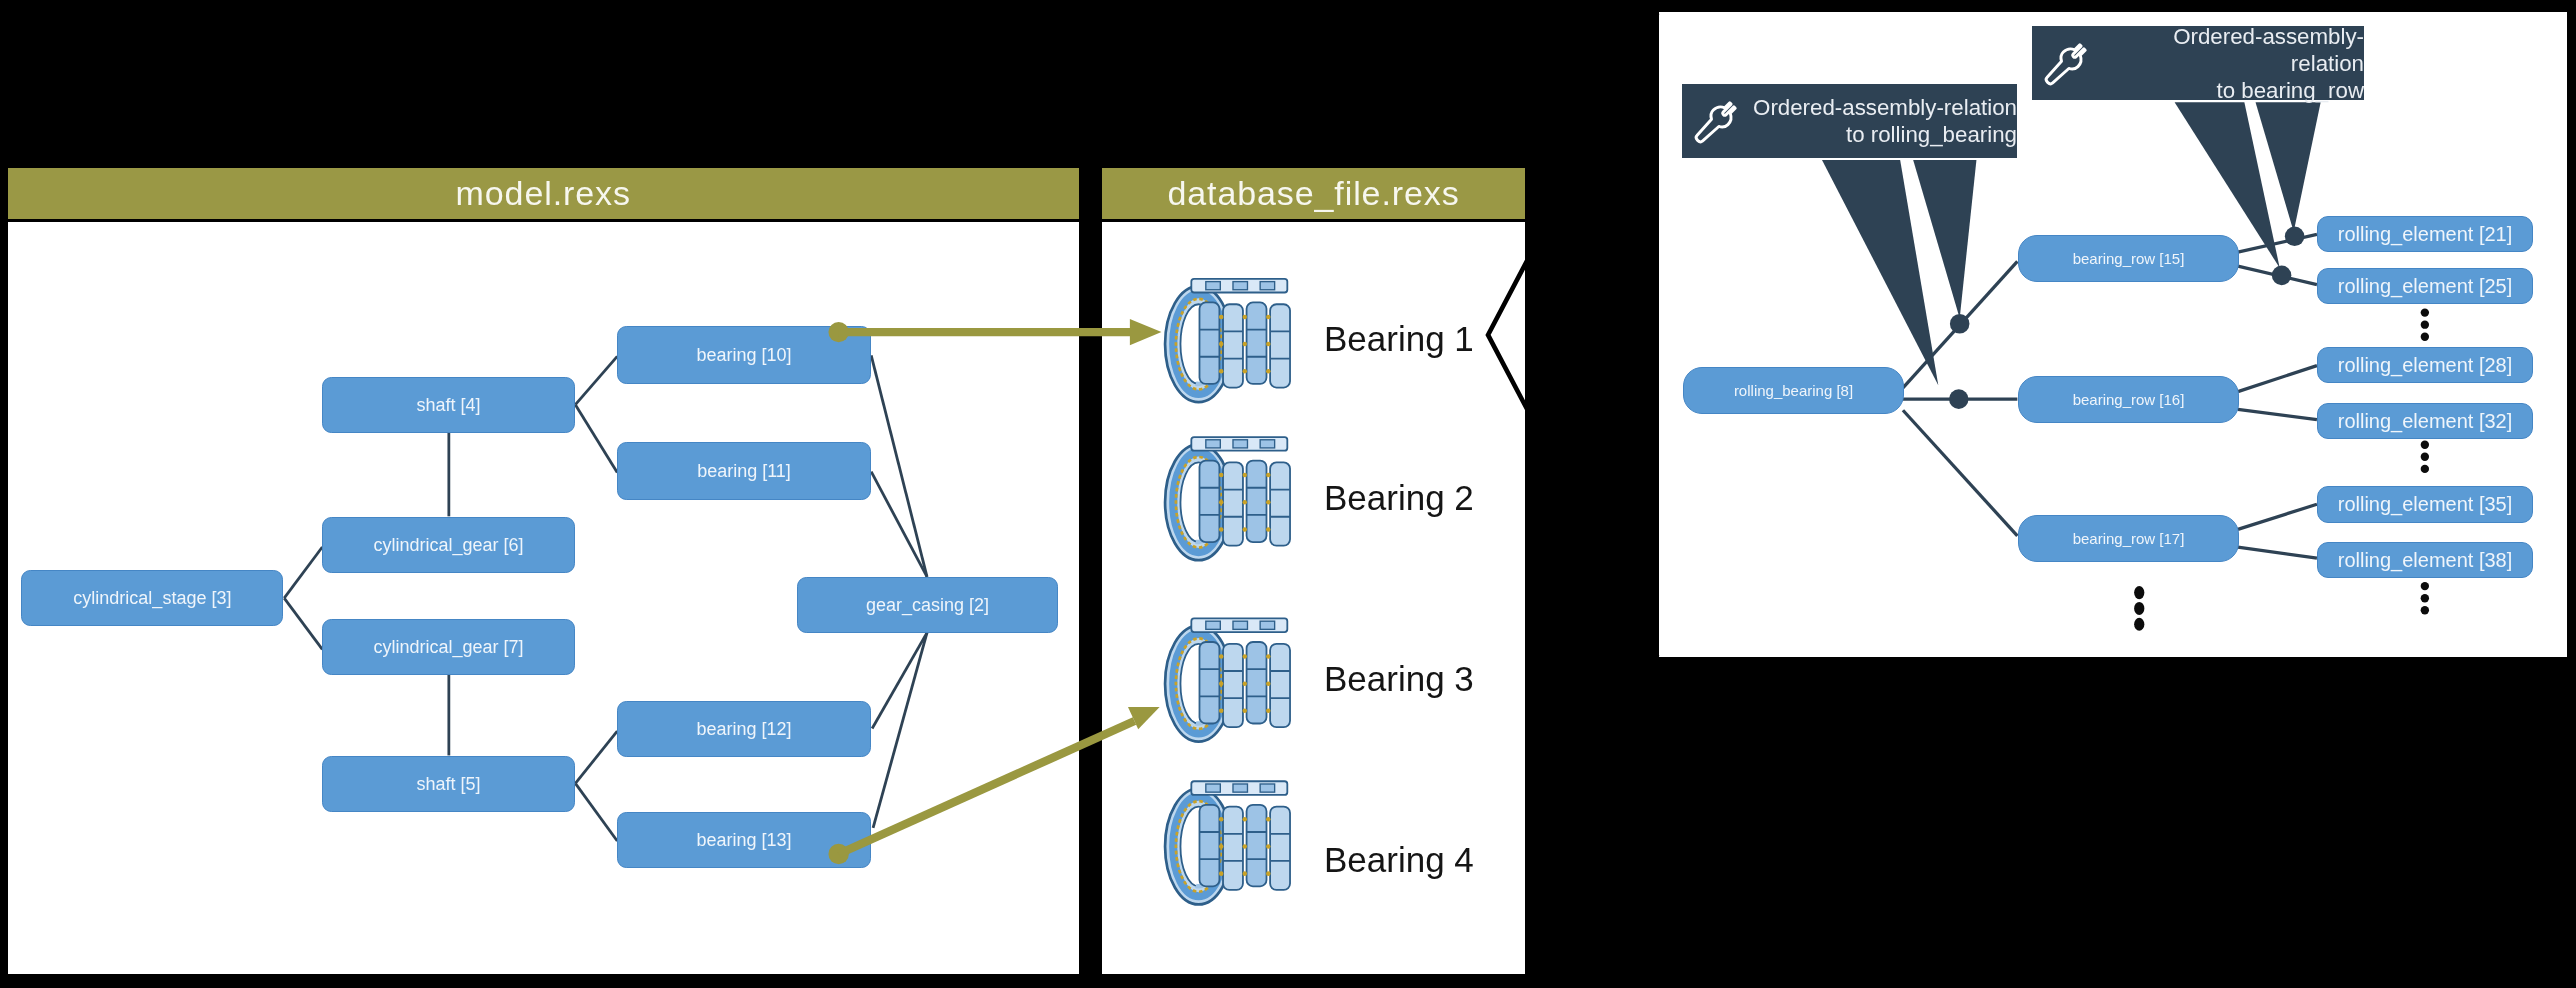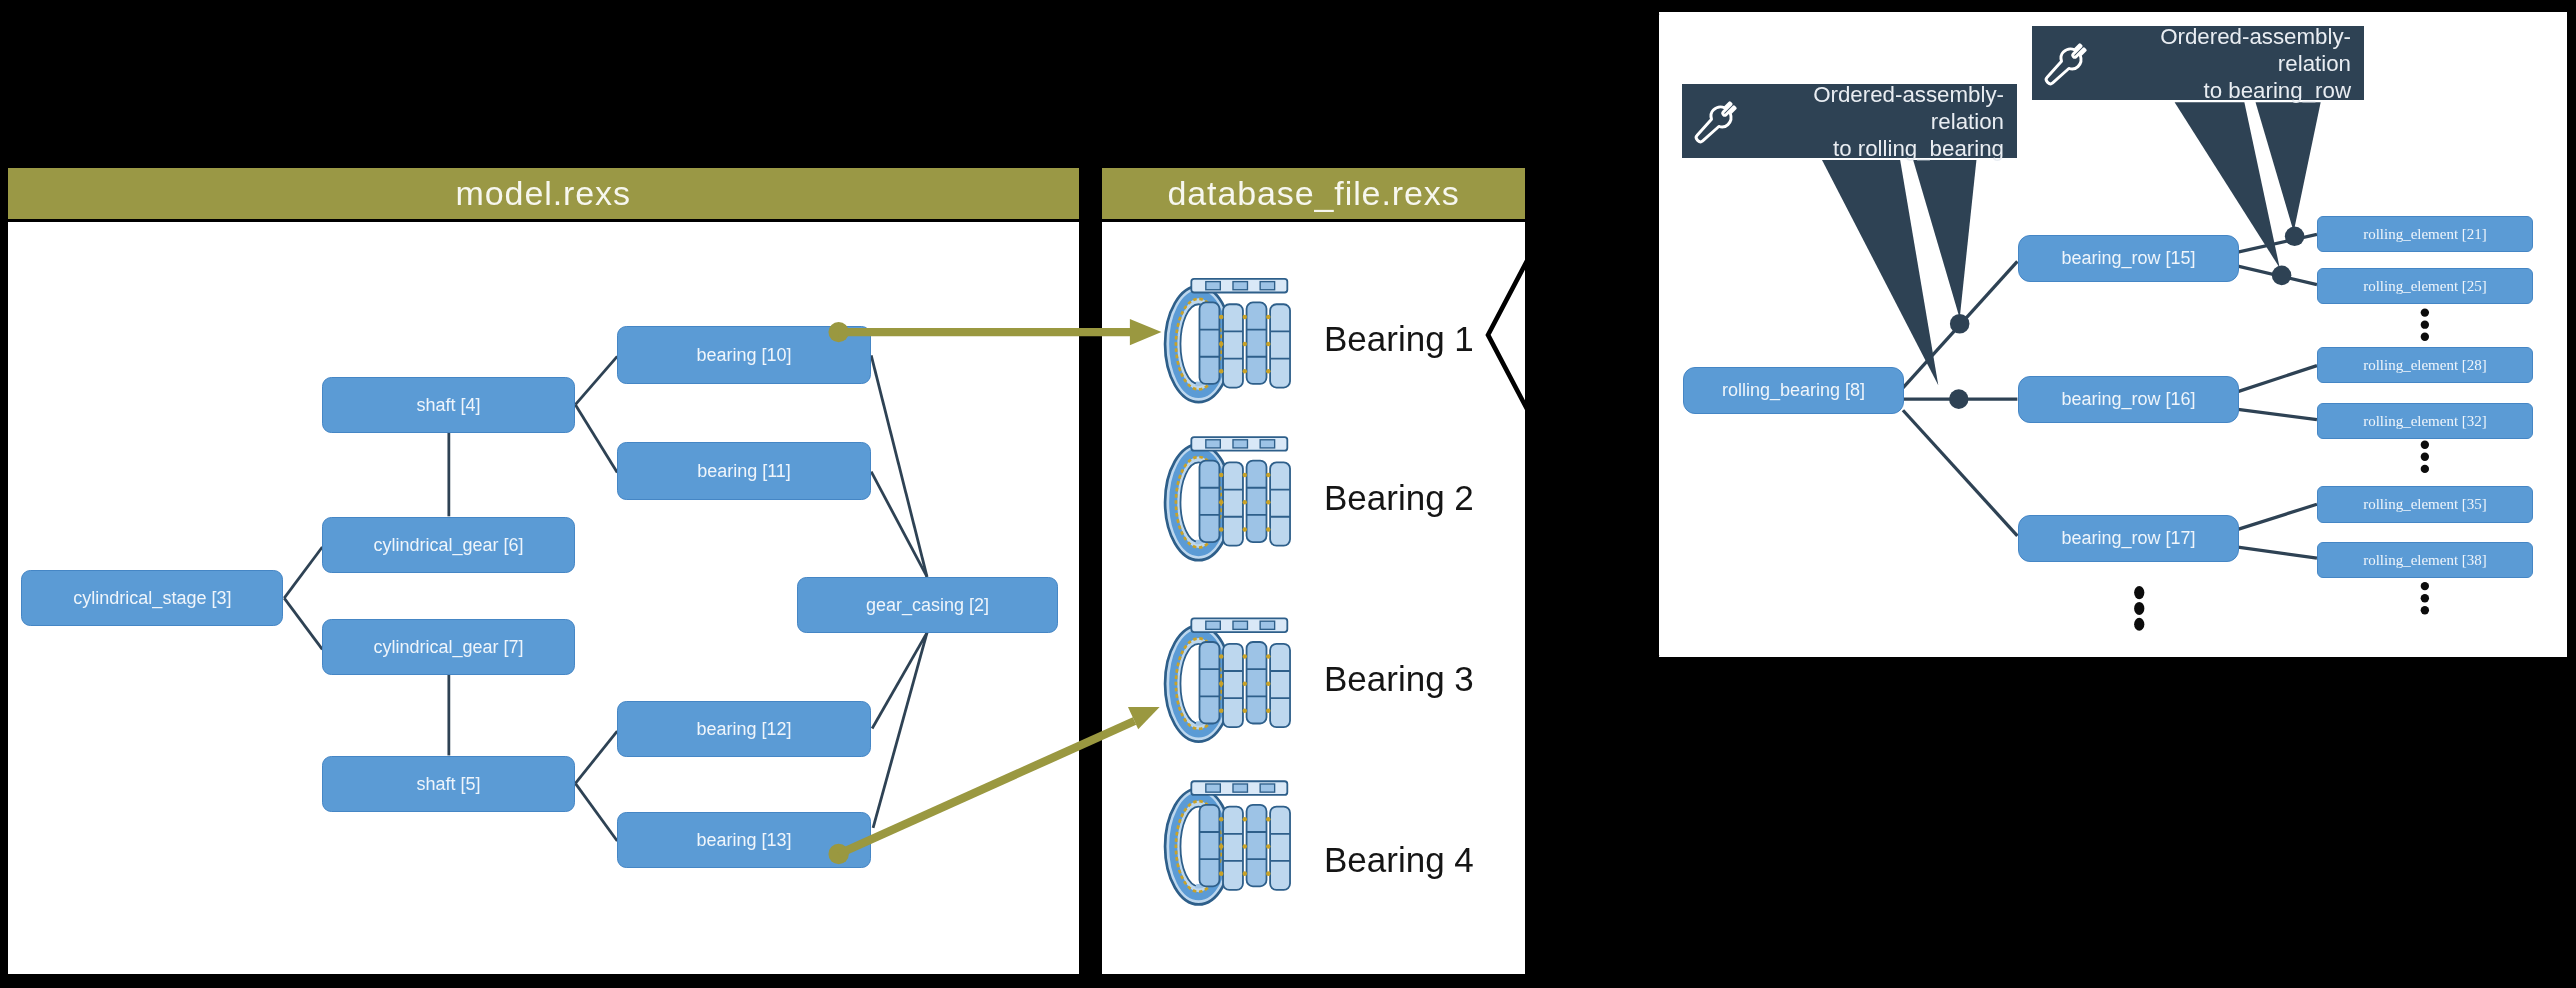--- a/index.html
+++ b/index.html
@@ -16,27 +16,27 @@
   .lines-svg{position:absolute;left:0;top:0;z-index:5;pointer-events:none;}
   .arrows-svg{position:absolute;left:0;top:0;z-index:20;pointer-events:none;}
   .node{
     position:absolute;z-index:10;box-sizing:border-box;
     background:#5B9BD5;border:1.9px solid #4586C5;border-radius:9.3px;
     color:#EFF5FB;font-weight:300;
     display:flex;align-items:center;justify-content:center;
     white-space:nowrap;
   }
   .node.lg{font-size:18px;}
-  .node.md{font-size:18px;border-radius:12px;}
-  .node.sm{font-size:15px;border-radius:6px;font-family:Liberation Serif, serif;}
+  .node.md{font-size:15px;border-radius:19px;}
+  .node.sm{font-size:20px;border-radius:11px;}
   .callout{
     position:absolute;z-index:10;box-sizing:border-box;background:#2E4254;
     display:flex;align-items:center;color:#E9EDF2;
   }
-  .callout .txt{flex:1;text-align:right;padding-right:13px;font-size:22.3px;line-height:27px;font-weight:300;}
+  .callout .txt{flex:1;text-align:right;font-size:22.3px;line-height:27px;font-weight:300;}
   .wrench-box{width:69px;display:flex;align-items:center;justify-content:center;}
   .db-label{
     position:absolute;z-index:10;color:#151515;font-size:35px;font-weight:500;
     display:flex;align-items:center;white-space:nowrap;
   }
 </style>
 </head>
 <body>
 
 <div id="stage">

